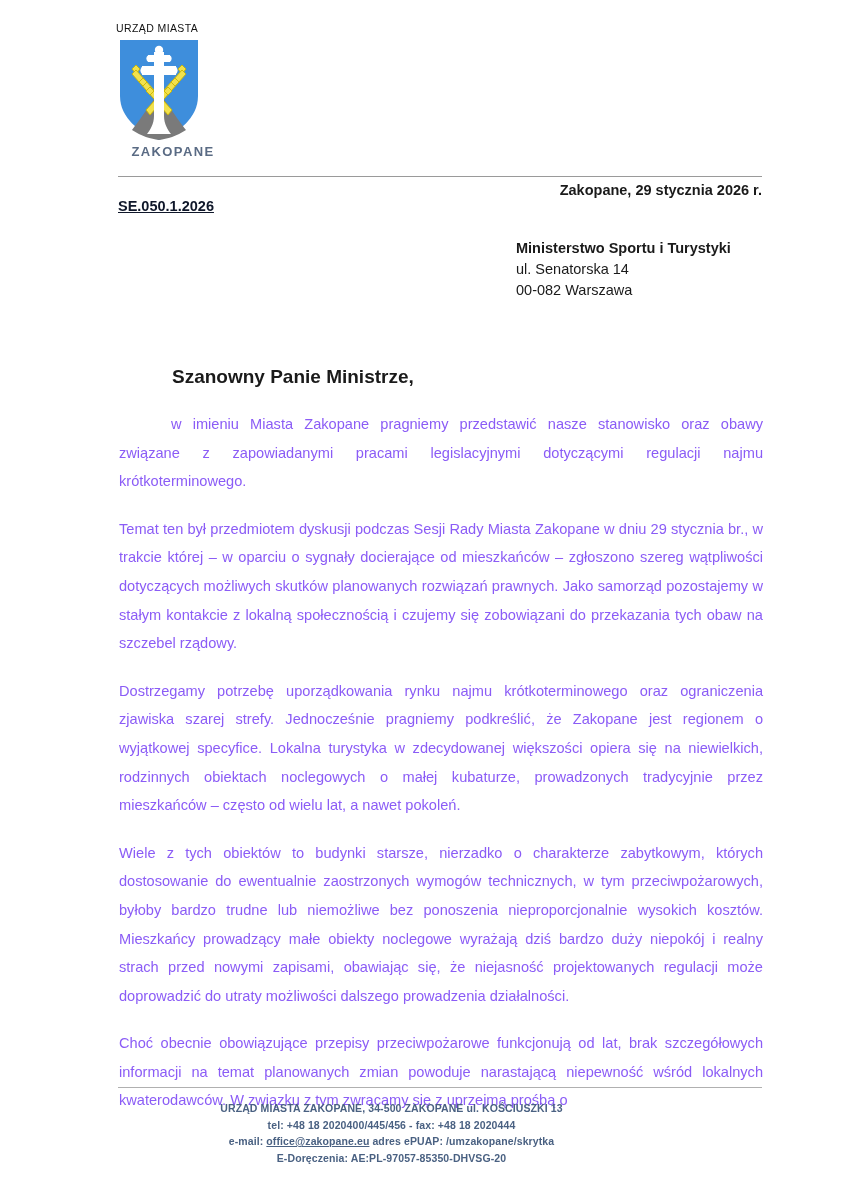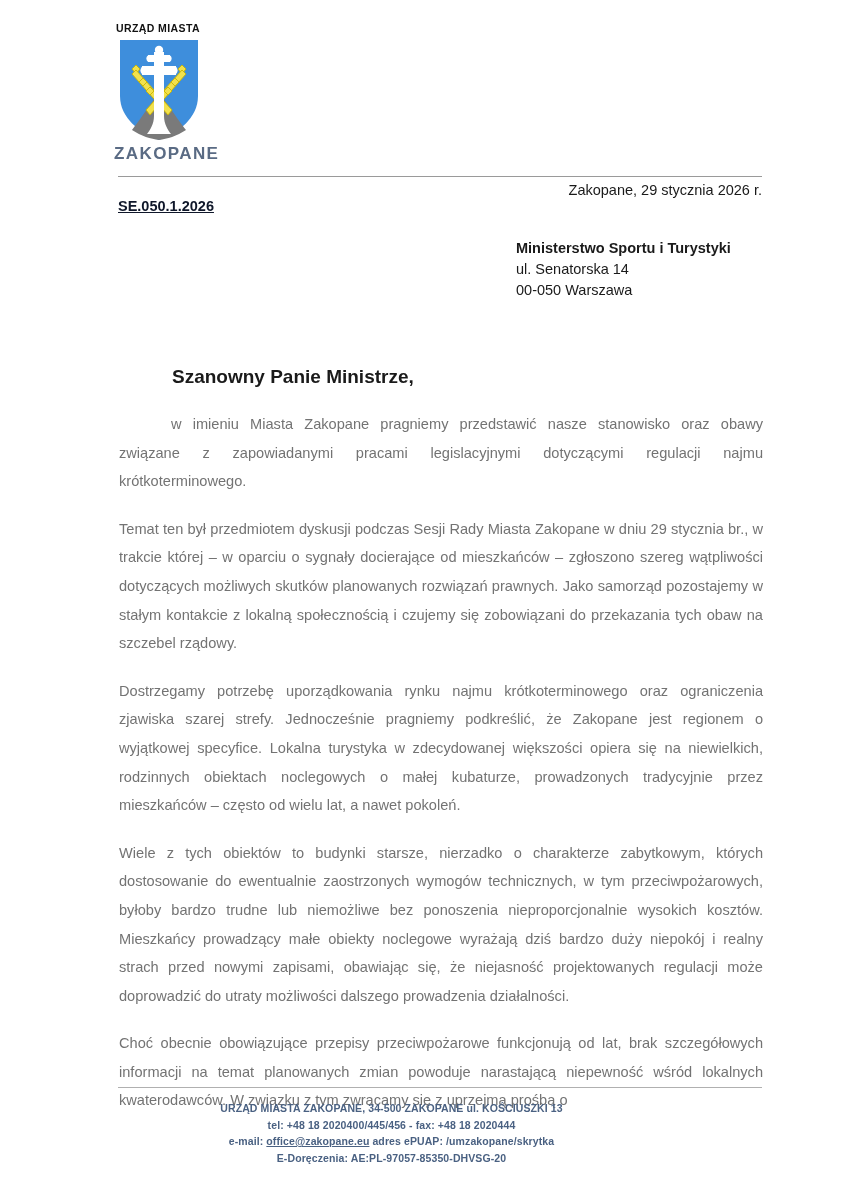--- a/index.html
+++ b/index.html
@@ -26,60 +26,60 @@
   
   .letterhead {
     position: absolute;
     left: 112px;
     top: 22px;
     width: 120px;
     text-align: center;
   }
   .lh-top {
     font-size: 10.5px;
-    font-weight: bold;
+    font-weight: normal;
     letter-spacing: 0.4px;
     color: #111;
     white-space: nowrap;
     text-align: left;
     padding-left: 4px;
   }
   .crest-wrap {
     width: 86px;
     height: 104px;
     margin: 4px 0 2px 4px;
     position: relative;
   }
   .lh-bottom {
-    font-size: 17px;
+    font-size: 13px;
     font-weight: bold;
     letter-spacing: 1.4px;
     color: #5a6b84;
-    text-align: left;
+    text-align: center;
     padding-left: 2px;
   }
 
   
   .rule {
     position: absolute;
     left: 118px;
     width: 644px;
     height: 1px;
     background: #9a9a9a;
   }
   .rule-top { top: 176px; }
   .rule-bottom { top: 1087px; background: #b0b0b0; }
 
   
   .date-line {
     position: absolute;
     right: 85px;
     top: 182px;
     font-size: 14.5px;
-    font-weight: normal;
+    font-weight: bold;
     color: #1a1a1a;
     white-space: nowrap;
   }
   .ref-no {
     position: absolute;
     left: 118px;
     top: 198px;
     font-size: 14.5px;
     font-weight: bold;
     color: #0f172a;
@@ -111,21 +111,21 @@
     left: 119px;
     top: 410px;
     width: 644px;
   }
   .para {
     font-size: 14.6px;
     line-height: 28.6px;
     text-align: justify;
     text-justify: inter-word;
     margin: 0 0 19px 0;
-    color: #737373;
+    color: #8b5cf6;
     hyphens: none;
   }
   .para.indent { text-indent: 52px; }
   .para:last-child { margin-bottom: 16px; }
 
   
   .footer {
     position: absolute;
     left: 0;
     top: 1100px;
@@ -187,21 +187,21 @@
 
   <div class="rule rule-top"></div>
   <div class="rule rule-bottom"></div>
 
   <div class="date-line">Zakopane, 29 stycznia 2026 r.</div>
   <div class="ref-no">SE.050.1.2026</div>
 
   <div class="recipient">
     <div class="r-name">Ministerstwo Sportu i Turystyki</div>
     <div>ul. Senatorska 14</div>
-    <div>00-050 Warszawa</div>
+    <div>00-082 Warszawa</div>
   </div>
 
   <div class="salutation">Szanowny Panie Ministrze,</div>
 
   <div class="body">
     <p class="para indent">w imieniu Miasta Zakopane pragniemy przedstawić nasze stanowisko oraz obawy związane z zapowiadanymi pracami legislacyjnymi dotyczącymi regulacji najmu krótkoterminowego.</p>
     <p class="para">Temat ten był przedmiotem dyskusji podczas Sesji Rady Miasta Zakopane w dniu 29 stycznia br., w trakcie której – w oparciu o sygnały docierające od mieszkańców – zgłoszono szereg wątpliwości dotyczących możliwych skutków planowanych rozwiązań prawnych. Jako samorząd pozostajemy w stałym kontakcie z lokalną społecznością i czujemy się zobowiązani do przekazania tych obaw na szczebel rządowy.</p>
     <p class="para">Dostrzegamy potrzebę uporządkowania rynku najmu krótkoterminowego oraz ograniczenia zjawiska szarej strefy. Jednocześnie pragniemy podkreślić, że Zakopane jest regionem o wyjątkowej specyfice. Lokalna turystyka w zdecydowanej większości opiera się na niewielkich, rodzinnych obiektach noclegowych o małej kubaturze, prowadzonych tradycyjnie przez mieszkańców – często od wielu lat, a nawet pokoleń.</p>
     <p class="para">Wiele z tych obiektów to budynki starsze, nierzadko o charakterze zabytkowym, których dostosowanie do ewentualnie zaostrzonych wymogów technicznych, w tym przeciwpożarowych, byłoby bardzo trudne lub niemożliwe bez ponoszenia nieproporcjonalnie wysokich kosztów. Mieszkańcy prowadzący małe obiekty noclegowe wyrażają dziś bardzo duży niepokój i realny strach przed nowymi zapisami, obawiając się, że niejasność projektowanych regulacji może doprowadzić do utraty możliwości dalszego prowadzenia działalności.</p>
     <p class="para">Choć obecnie obowiązujące przepisy przeciwpożarowe funkcjonują od lat, brak szczegółowych informacji na temat planowanych zmian powoduje narastającą niepewność wśród lokalnych kwaterodawców. W związku z tym zwracamy się z uprzejmą prośbą o</p>

